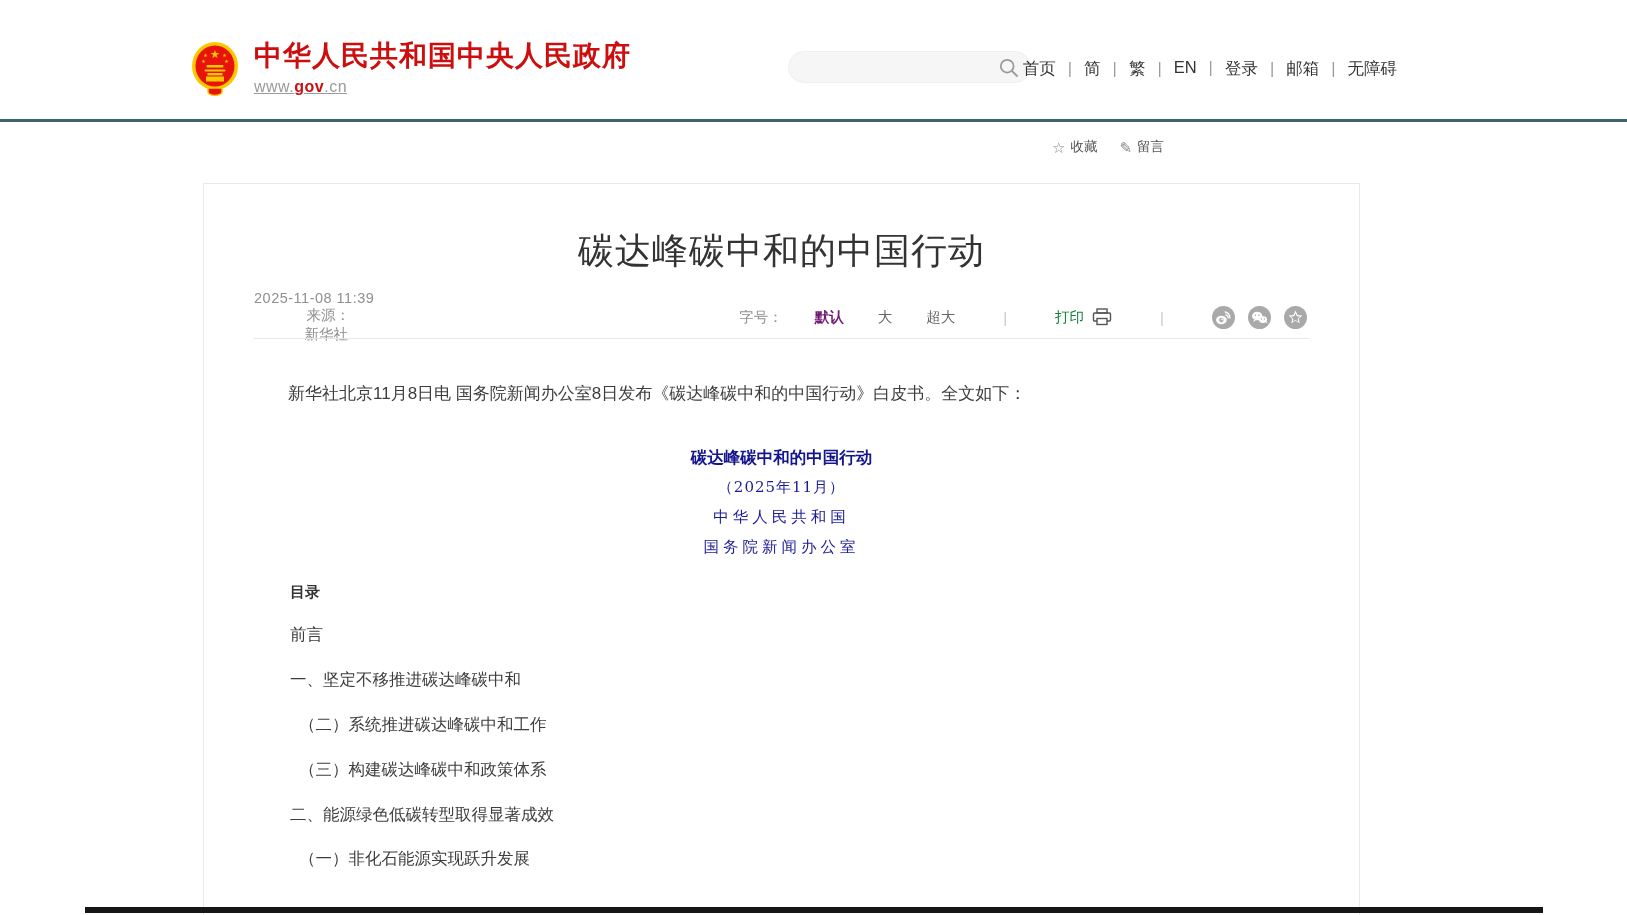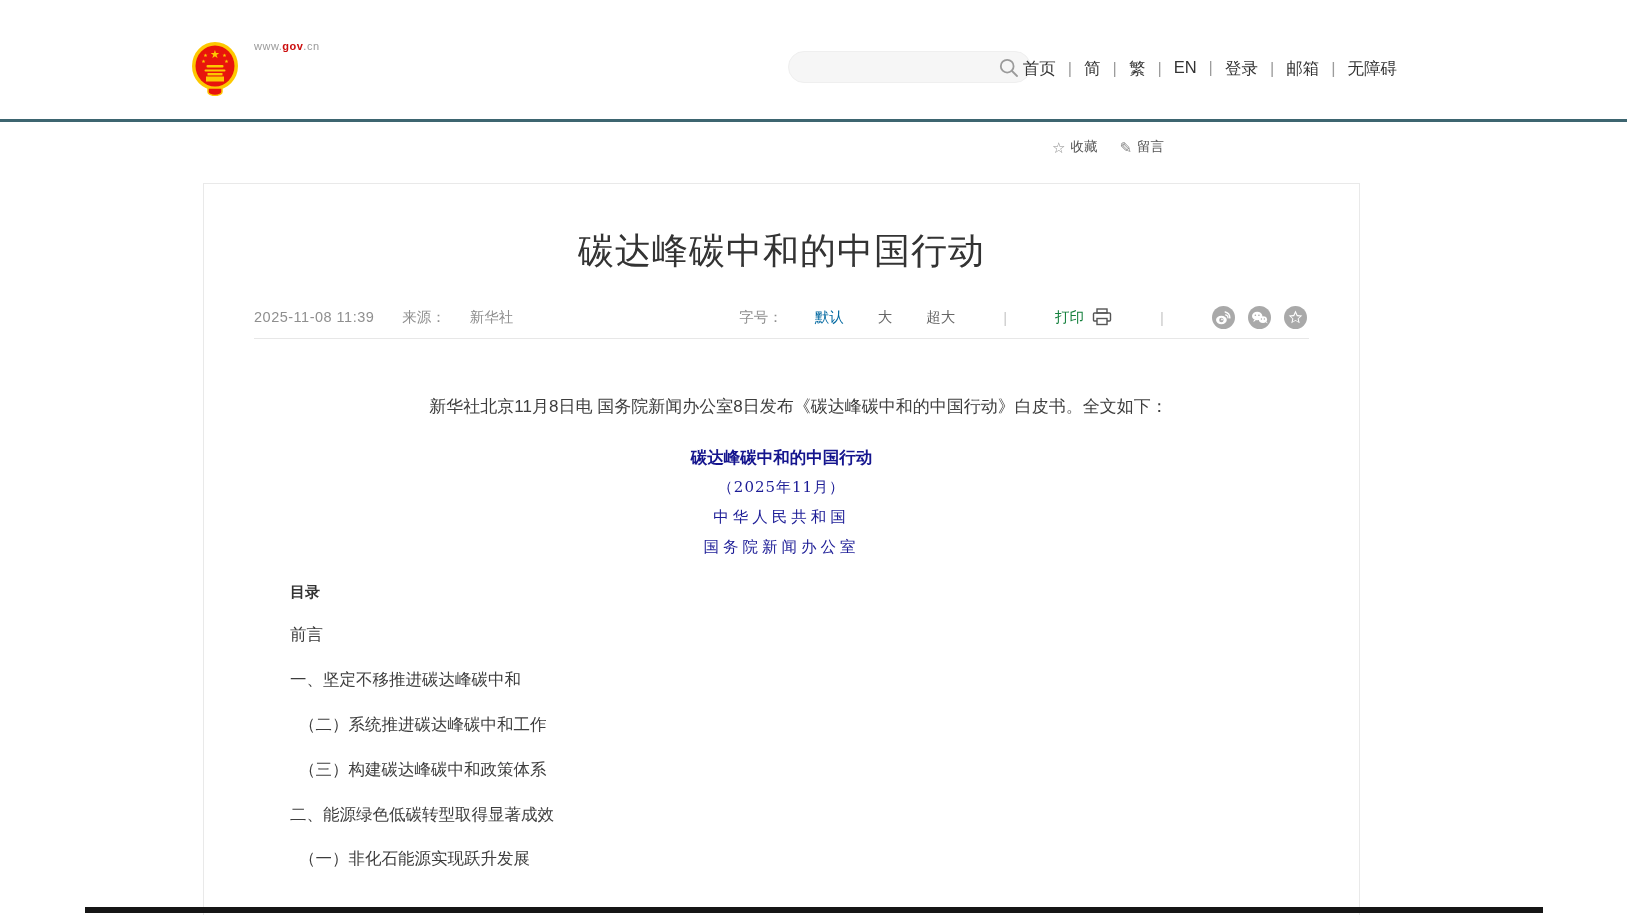--- a/index.html
+++ b/index.html
@@ -8,21 +8,21 @@
     position:relative; width:1627px; height:915px; overflow:hidden;
     background:#fff; font-family:"Liberation Sans","DejaVu Sans",sans-serif;
   }
 
   
   .site-header { position:absolute; top:0; left:0; width:100%; height:122px; background:#fff; border-bottom:3px solid #3d6570; }
   .logo-area { position:absolute; left:190px; top:40px; display:flex; align-items:flex-start; }
   .emblem { width:50px; height:56px; flex:0 0 auto; }
   .logo-text { margin-left:14px; }
   .site-title { font-size:28px; font-weight:bold; color:#cc0e0e; line-height:32px; letter-spacing:1px; }
-  .site-url { font-size:11px; color:#9a9a9a; letter-spacing:.5px; }
+  .site-url { margin-top:6px; font-size:16px; color:#9a9a9a; letter-spacing:.5px;text-decoration:underline; }
   .site-url .gov { color:#cc0e0e; font-weight:bold; }
 
   .search-box { position:absolute; left:788px; top:51px; width:243px; height:32px;
     background:#f6f6f6; border:1px solid #efefef; border-radius:16px; }
   .search-input { position:absolute; left:16px; top:1px; width:185px; height:28px; background:transparent;
     border:none; outline:none; font-size:15px; color:#333; font-family:inherit; }
   .search-icon { position:absolute; right:11px; top:6px; width:20px; height:20px; cursor:pointer; }
 
   .site-nav { position:absolute; right:230px; top:58px; display:flex; align-items:flex-start; font-size:16.5px; color:#333; white-space:nowrap; }
   .nav-item { cursor:pointer; }
@@ -35,37 +35,37 @@
   .action-item .glyph { color:#8a8a8a; font-size:15px; line-height:1; }
 
   
   .article-card { position:absolute; left:203px; top:183px; width:1157px; height:745px;
     background:#fff; border:1px solid #e9e9e9; }
   .article-title { position:absolute; top:45px; left:0; width:100%; text-align:center;
     font-size:36px; font-weight:400; color:#333; line-height:44px; letter-spacing:1px; }
 
   .meta-row { position:absolute; top:122px; left:50px; right:52px; height:22px;
     display:flex; justify-content:space-between; align-items:center; font-size:14.5px; color:#8f8f8f; }
-  .meta-left { display:flex; align-items:center; }
+  .meta-left { display:flex; align-items:center;flex-direction:column; }
   .meta-date { letter-spacing:.5px; }
   .meta-source-label { margin-left:28px; }
   .meta-source { margin-left:24px; cursor:pointer; }
   .meta-right { display:flex; align-items:center;gap:24px; }
   .fs-label { color:#8f8f8f; }
-  .fs-default { color:#0369a1; font-weight:normal; margin-left:8px; cursor:pointer; }
+  .fs-default { color:#701a75; font-weight:bold; margin-left:8px; cursor:pointer; }
   .fs-opt { color:#666; margin-left:10px; cursor:pointer; }
   .meta-divider { color:#c9c9c9; margin:0 24px; font-size:15px; }
   .print-btn { display:flex; align-items:center; gap:8px; color:#15803d; cursor:pointer; }
   .share-group { display:flex; align-items:center; gap:13px; }
   .share-circle { width:23px; height:23px; cursor:pointer; }
 
   .meta-sep-line { position:absolute; top:154px; left:50px; right:50px; border-top:1px solid #e7e7e7; }
 
-  .lead-par { position:absolute; top:212px; left:50px; right:50px; font-size:17px; color:#3d3d3d;
-    line-height:22px; text-indent:2em;text-align:center; }
+  .lead-par { position:absolute; top:199px; left:50px; right:50px; font-size:17px; color:#3d3d3d;
+    line-height:22px; text-indent:2em; }
 
   .doc-head { position:absolute; top:258px; left:0; width:100%; text-align:center; color:#1c1c96; }
   .doc-line { height:30px; line-height:30px; }
   .doc-title { font-size:16.5px; font-weight:bold; color:#15158e; cursor:pointer; }
   .doc-serif { font-family:"DejaVu Serif","Liberation Serif",serif; }
   .doc-date { font-size:15px; letter-spacing:1px; }
   .doc-org { font-size:15.5px; letter-spacing:4px; }
 
   .toc-heading { position:absolute; top:396px; left:86px; font-size:15px; font-weight:bold; color:#333; line-height:24px; }
   .toc-list { position:absolute; top:429px; left:86px; right:60px; font-size:16.5px; color:#3d3d3d; }
@@ -89,20 +89,21 @@
         <text x="15.5" y="17" font-size="5" fill="#fdc800" text-anchor="middle">★</text>
         <text x="34.5" y="17" font-size="5" fill="#fdc800" text-anchor="middle">★</text>
         <text x="13.5" y="23" font-size="5" fill="#fdc800" text-anchor="middle">★</text>
         <text x="36.5" y="23" font-size="5" fill="#fdc800" text-anchor="middle">★</text>
         <rect x="16.5" y="25" width="17" height="2.6" rx="1" fill="#fdc800"></rect>
         <rect x="14.5" y="29.5" width="21" height="2" rx="1" fill="#fdc800"></rect>
         <rect x="17.5" y="33" width="15" height="2.4" fill="#fdc800"></rect>
         <rect x="16" y="36.5" width="18" height="5" fill="#fdc800"></rect>
       </svg>
       <div class="logo-text">
+        <div class="site-title">中华人民共和国中央人民政府</div>
         <div class="site-url"><span>www.</span><span class="gov">gov</span><span>.cn</span></div>
       </div>
     </div>
 
     <div class="search-box">
       <input class="search-input" type="text" value="" style="">
       <svg class="search-icon" viewBox="0 0 20 20">
         <circle cx="8.2" cy="8.2" r="6.4" fill="none" stroke="#9b9b9b" stroke-width="1.8"></circle>
         <line x1="13" y1="13" x2="18" y2="18" stroke="#9b9b9b" stroke-width="1.8" stroke-linecap="round"></line>
       </svg>

